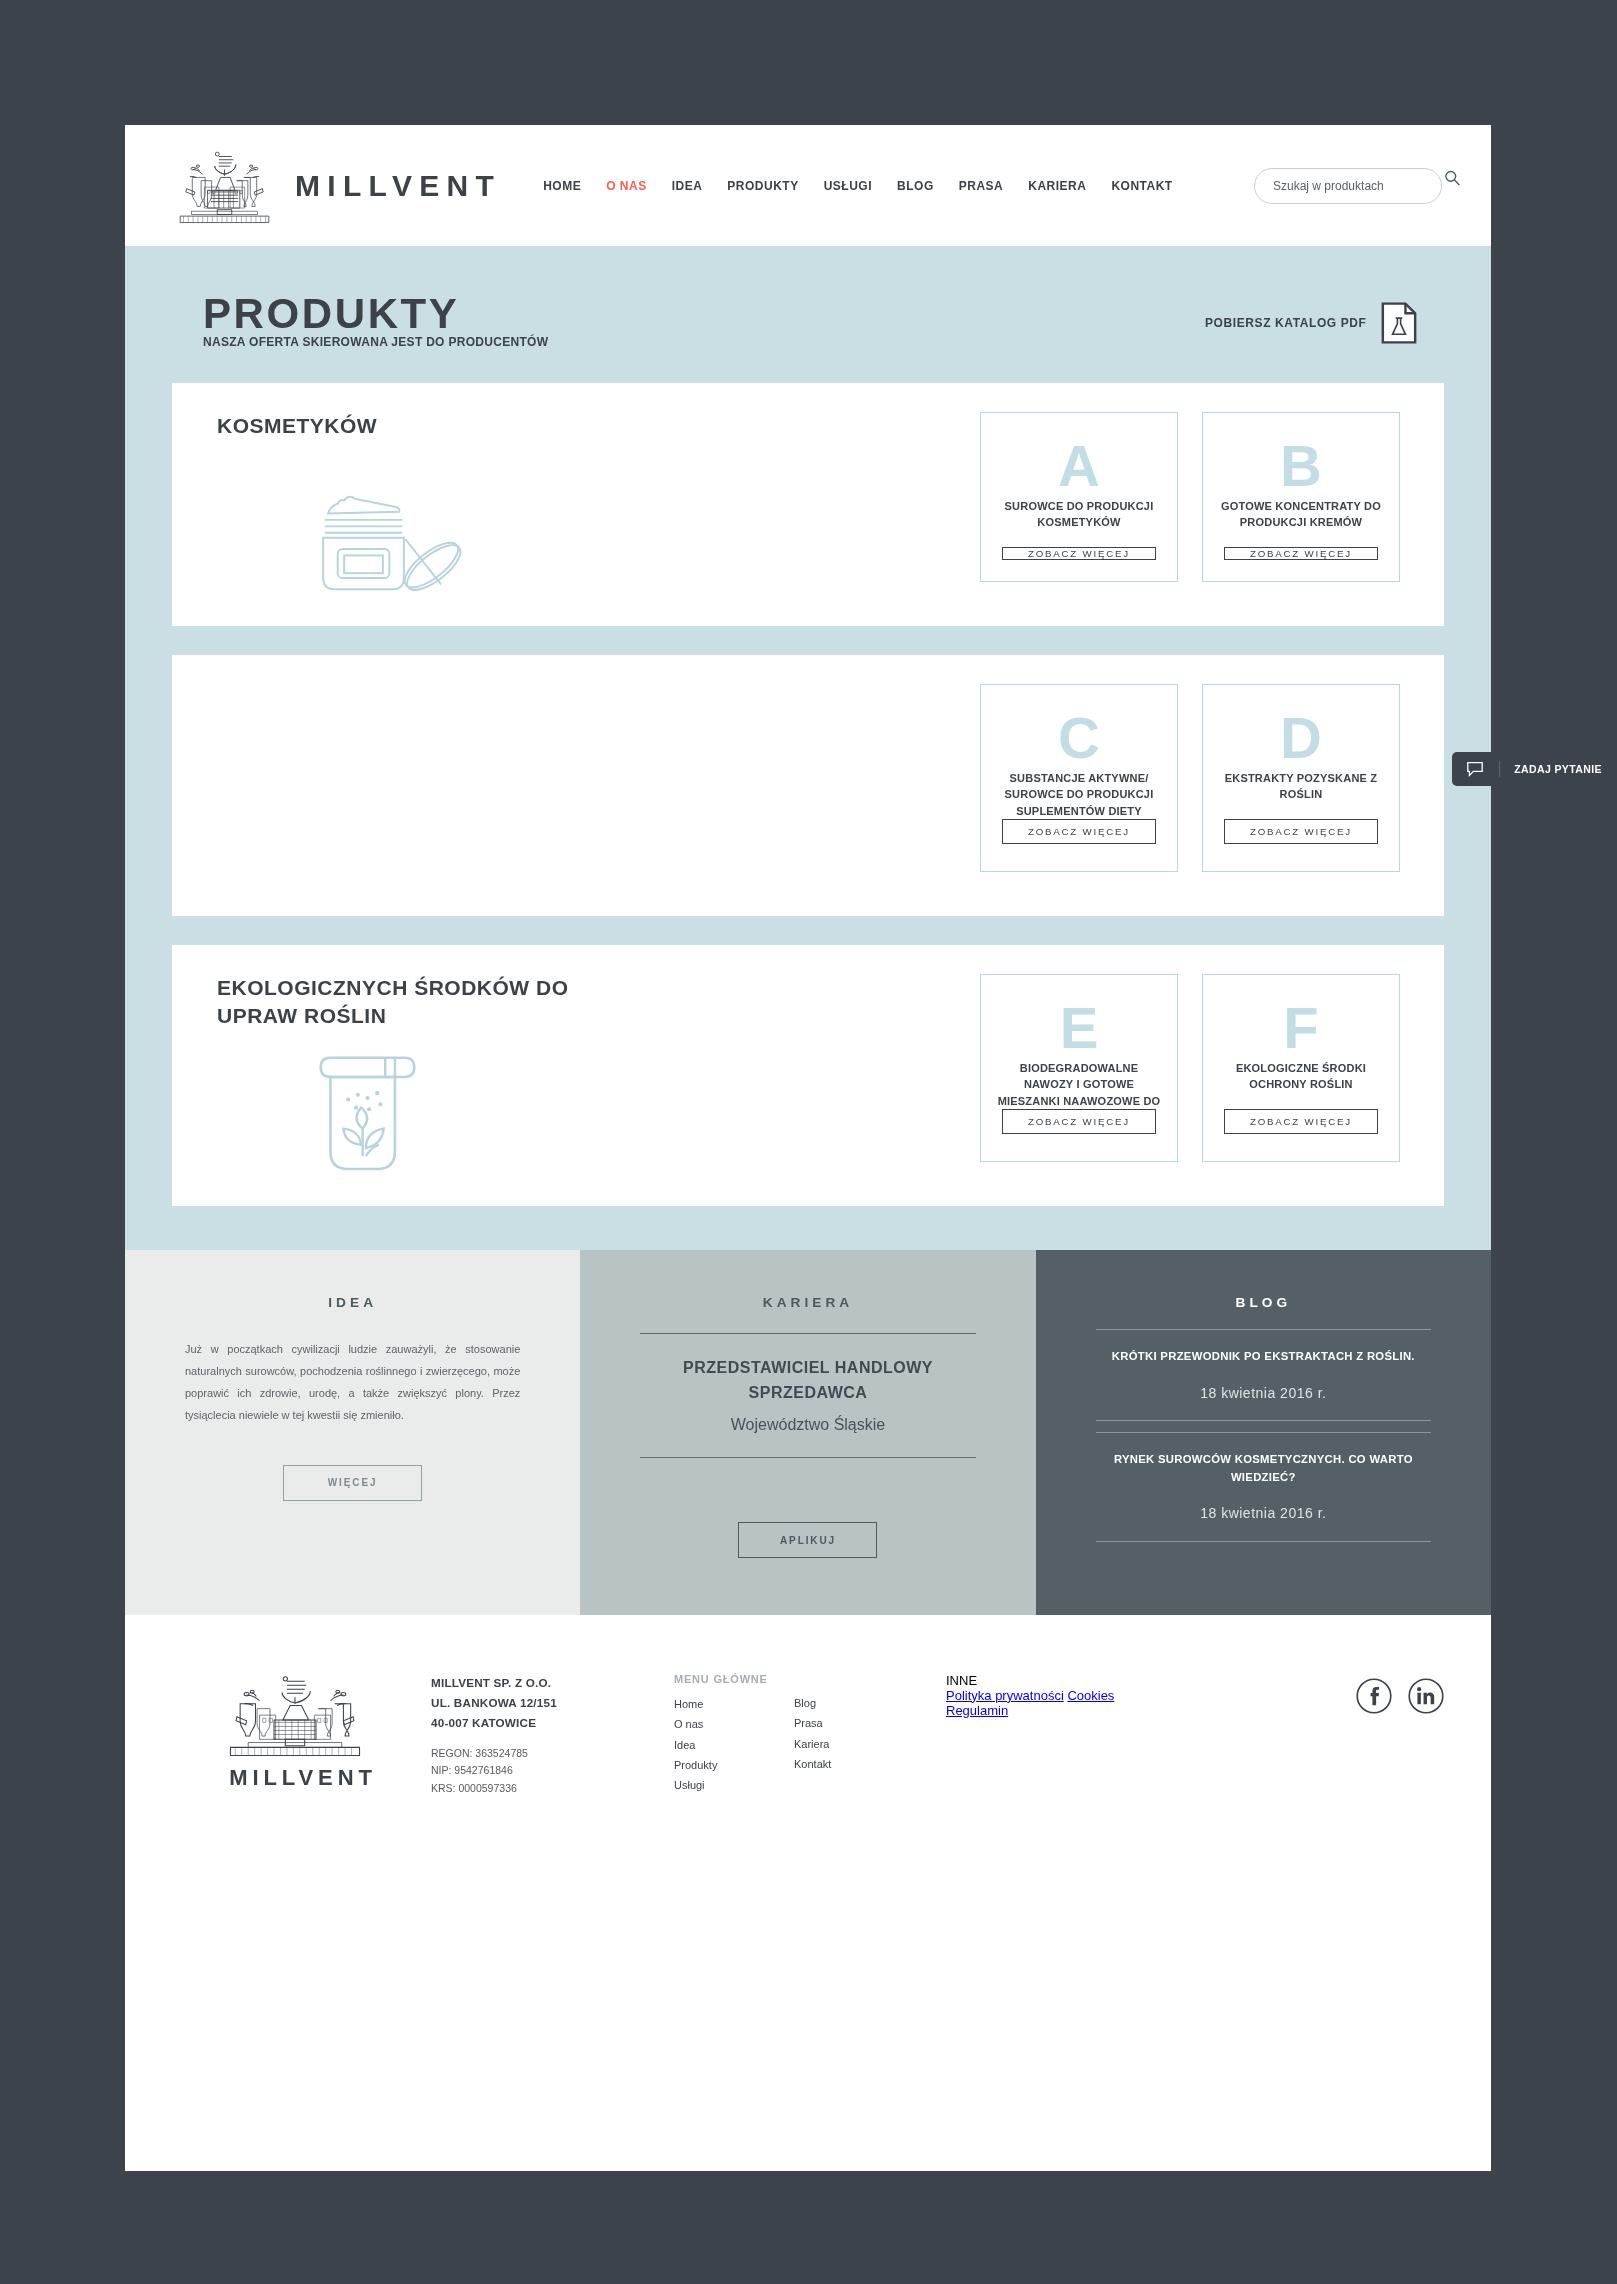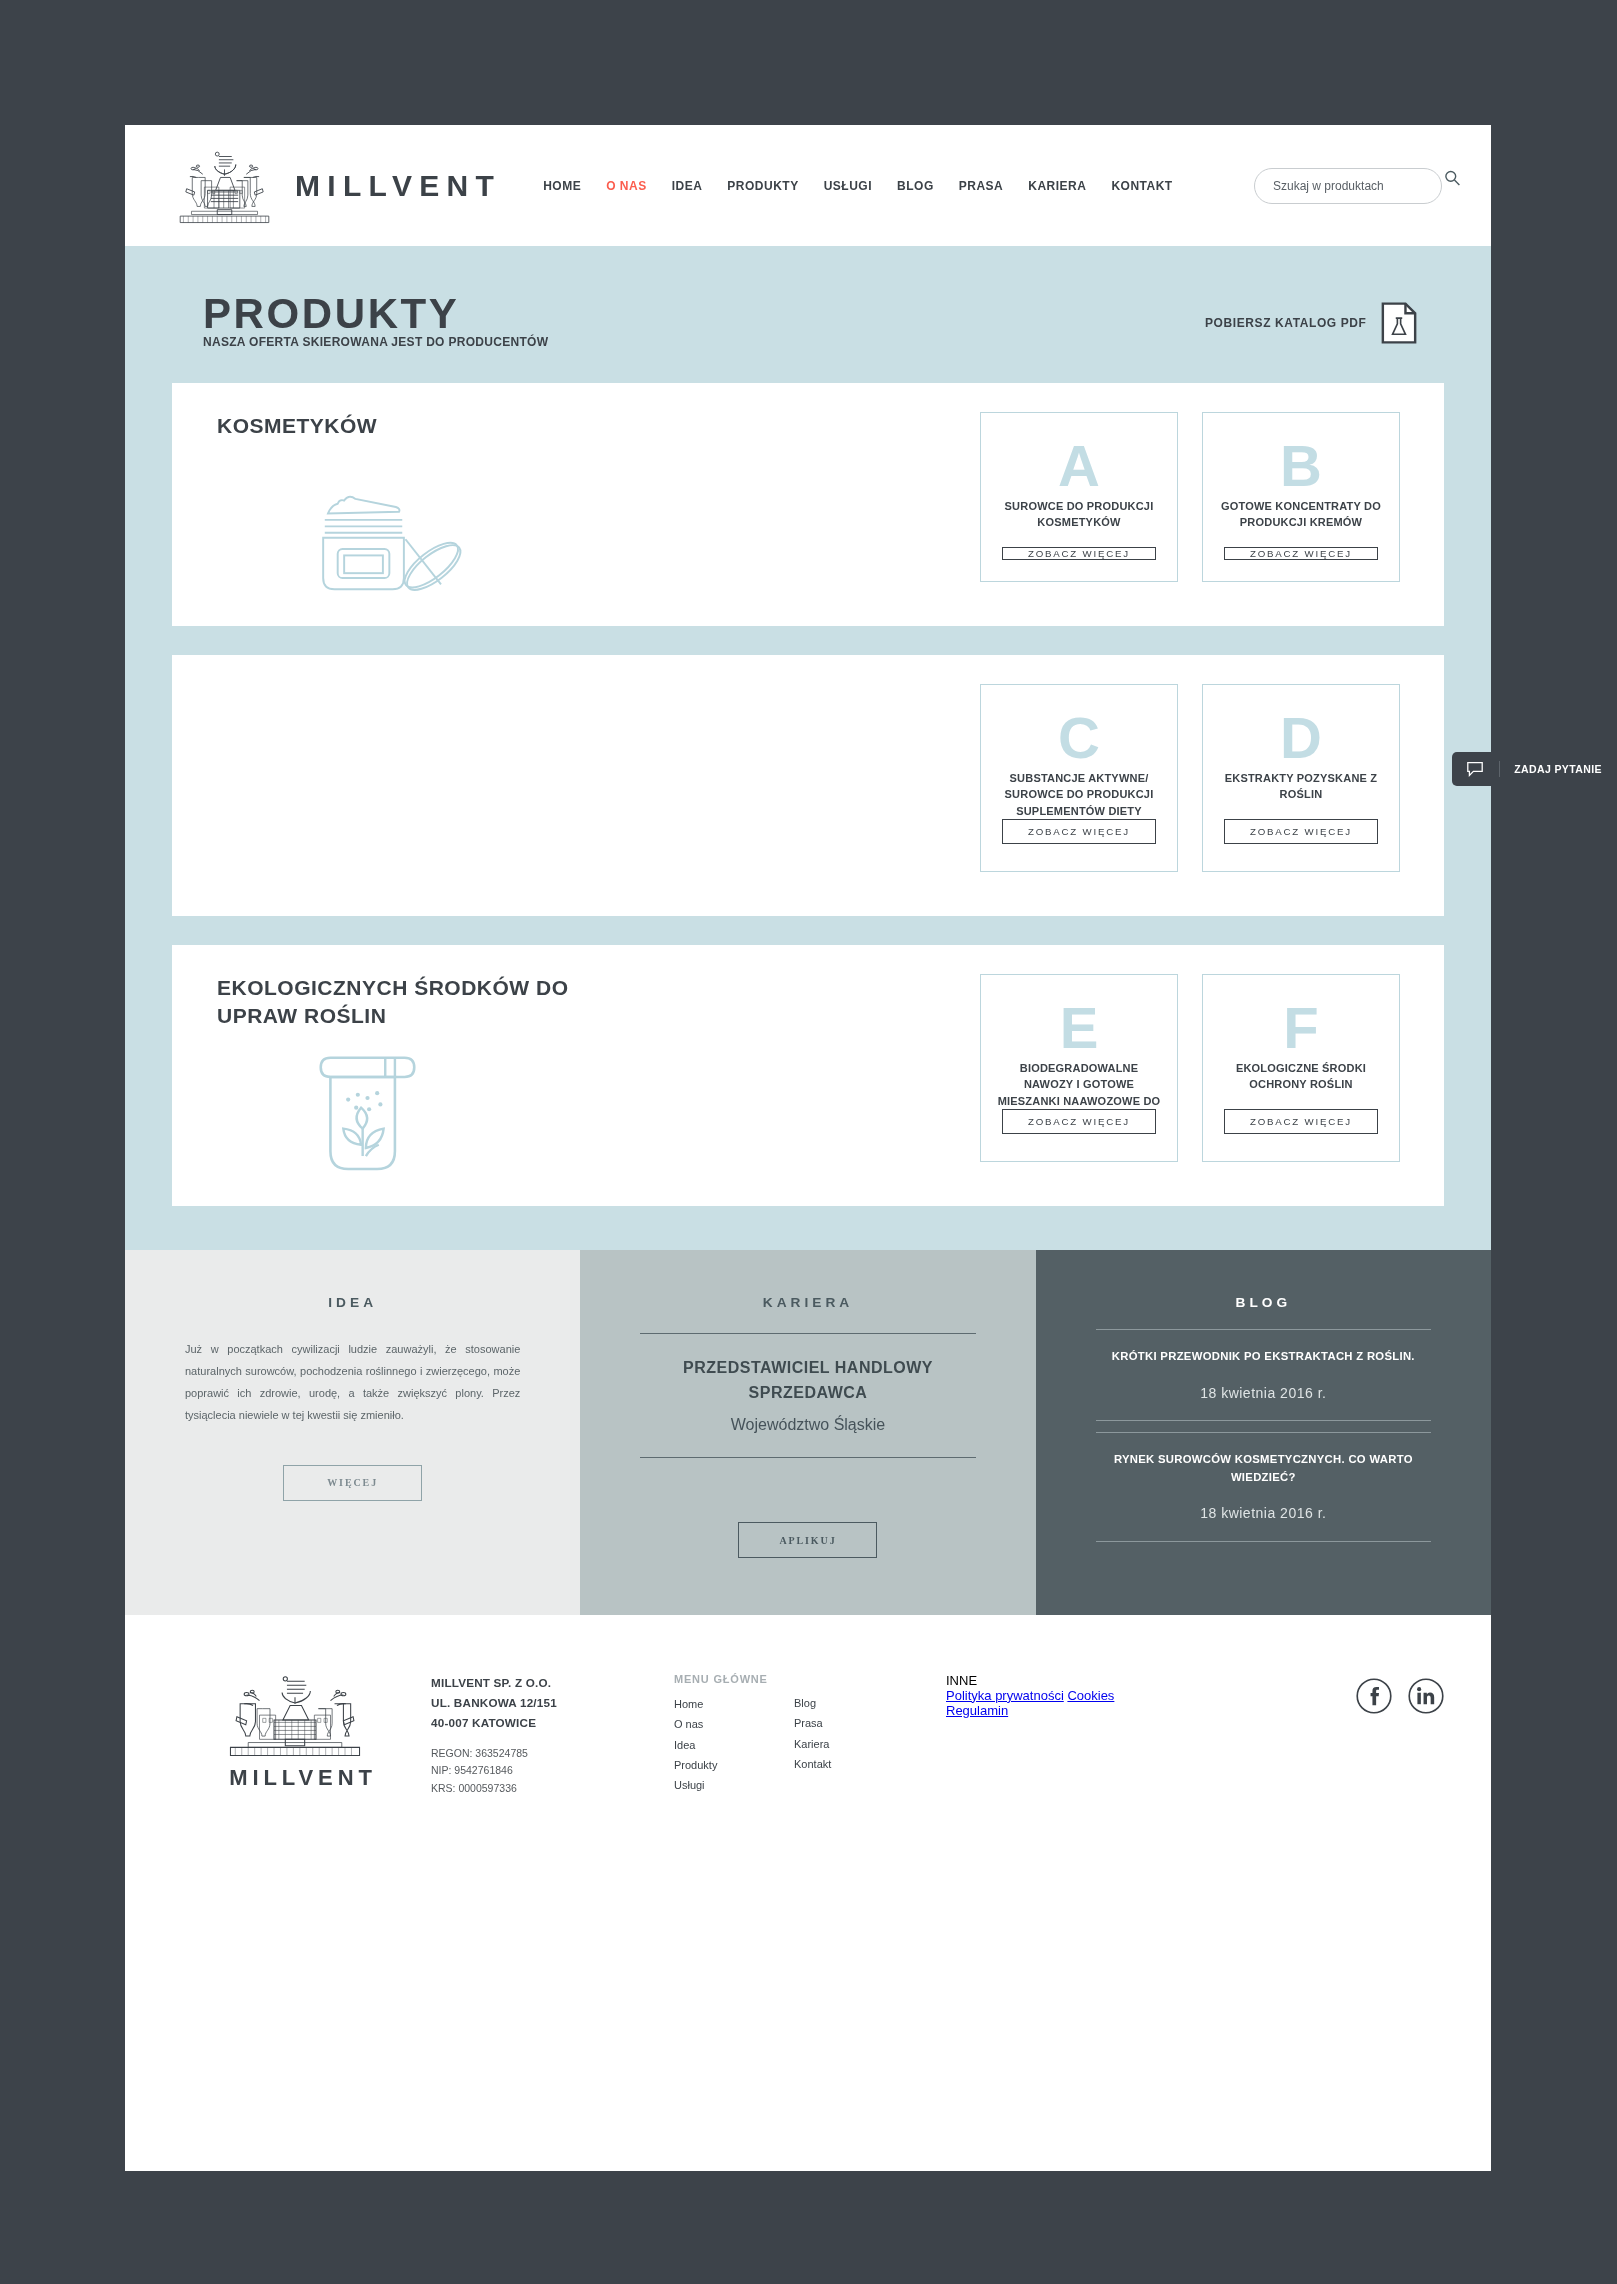--- a/index.html
+++ b/index.html
@@ -144,21 +144,21 @@
     color: #4b5a60;
   }
   .promo.blog .promo-title { color: #fff; }
   .idea-text {
     margin-top: 27.5px;
     font-size: 11px; line-height: 2.0; color: #5c6569;
     text-align: justify;
   }
   .promo-btn {
     width: 139px; height: 36px; background: transparent;
-    font-family: Liberation Serif, serif;
+    font-family: Liberation Sans, sans-serif;
     font-size: 10px; letter-spacing: 1.9px; font-weight: 700;
     cursor: pointer;
   }
   .idea-btn { border: 1.2px solid #8fa3a8; color: #7d8a90; margin-top: 39px; }
   .kar-btn { border: 1.2px solid #4b5a60; color: #4b5a60; margin-top: 42px; }
   .hr-line { height: 0.8px; background: #5d6b70; margin: 22.6px 0; }
   .job-title {
     font-size: 16px; font-weight: 700; letter-spacing: 0.5px;
     color: #3f4b50; line-height: 1.55;
   }

